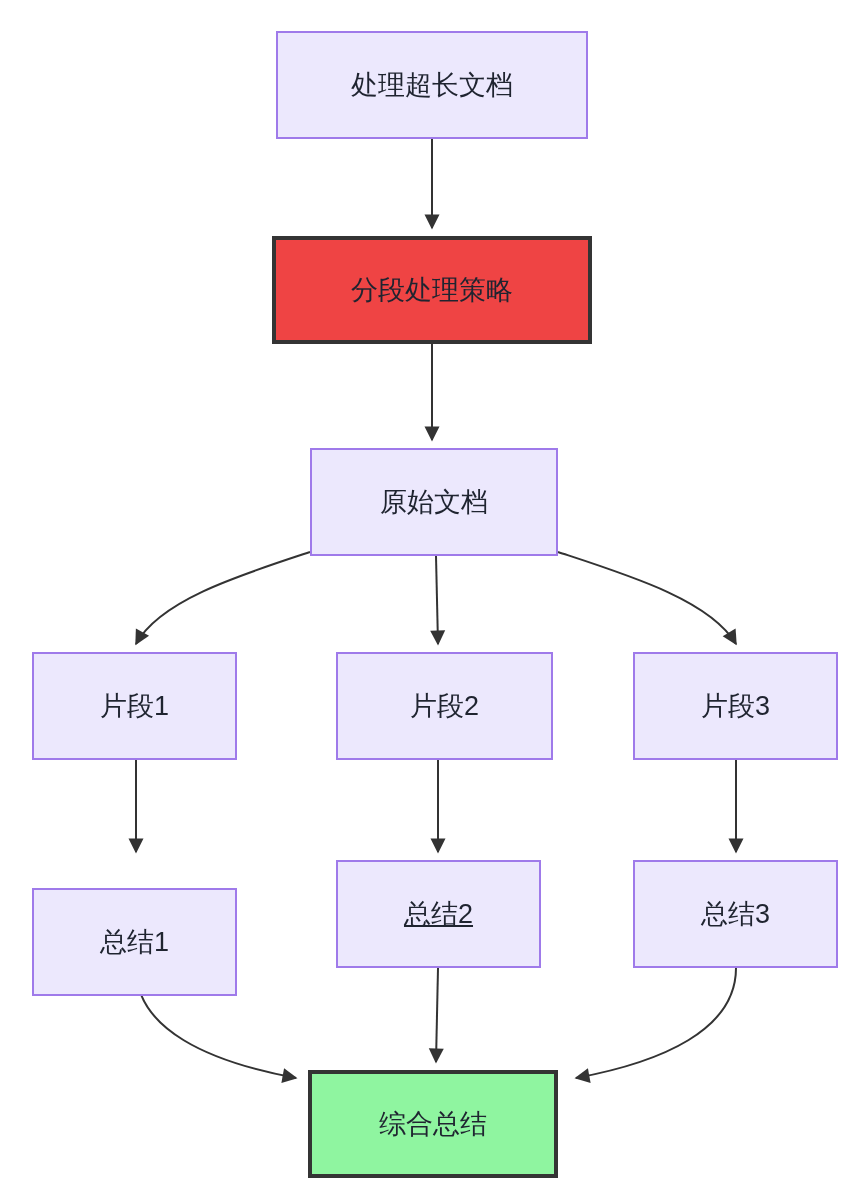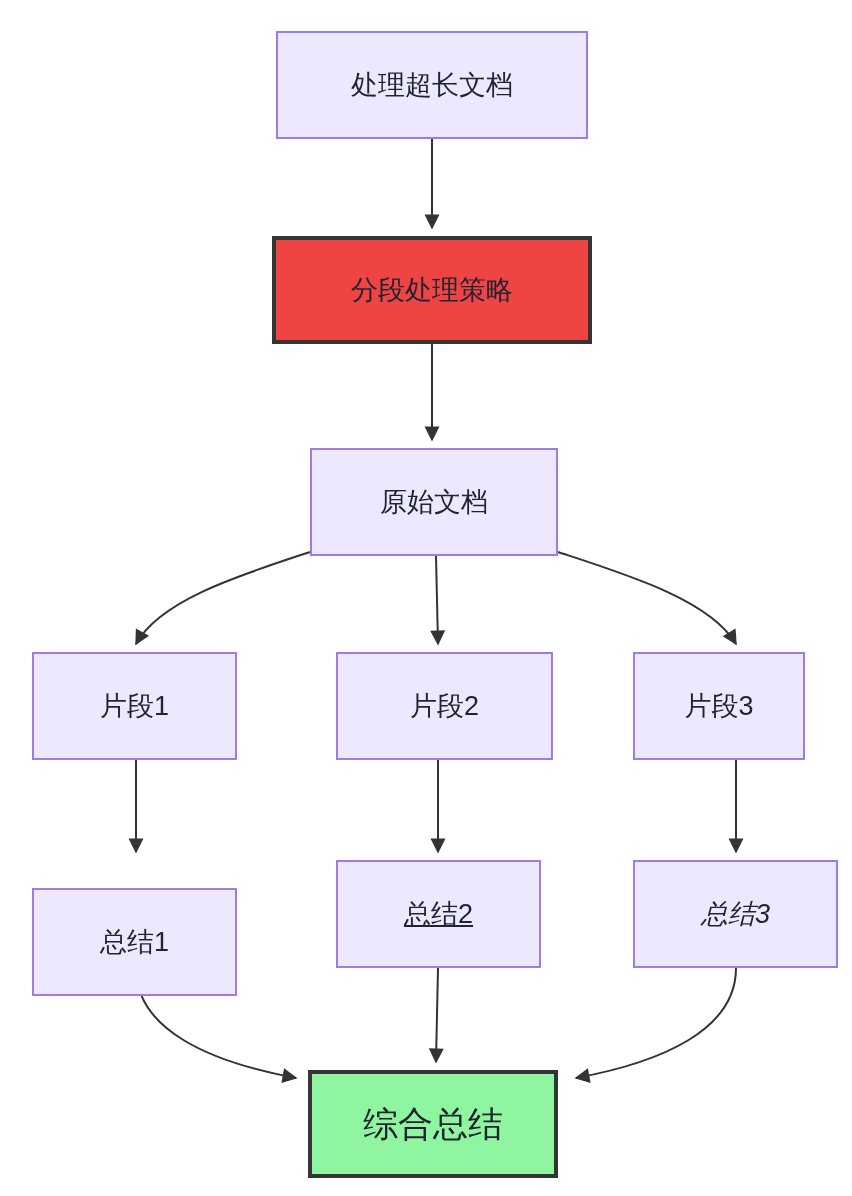--- a/index.html
+++ b/index.html
@@ -49,21 +49,21 @@
     background: #ef4444;
     border: 4px solid #343434;
     color: #1f2430;
     font-size: 27px;
   }
   
   .node.style-final {
     background: #8ff5a0;
     border: 4px solid #343434;
     color: #1f2430;
-    font-size: 35px;
+    font-size: 27px;
   }
 </style>
 </head>
 <body>
 
 <div id="diagram-root">
 
   <svg id="edge-layer" viewBox="0 0 852 1196">
     <defs>
       <marker id="arrow-down" viewBox="0 0 12 12" refX="6" refY="10" markerWidth="9" markerHeight="9" orient="auto-start-reverse">
@@ -97,30 +97,30 @@
       </div>
       <div class="node style-default" style="left: 310px; top: 448px; width: 248px; height: 108px;">
         <span class="node-label">原始文档</span>
       </div>
       <div class="node style-default" style="left: 32px; top: 652px; width: 205px; height: 108px;">
         <span class="node-label">片段1</span>
       </div>
       <div class="node style-default" style="left: 336px; top: 652px; width: 217px; height: 108px;">
         <span class="node-label">片段2</span>
       </div>
-      <div class="node style-default" style="left: 633px; top: 652px; width: 172px; height: 108px;">
+      <div class="node style-default" style="left: 633px; top: 652px; width: 205px; height: 108px;">
         <span class="node-label">片段3</span>
       </div>
       <div class="node style-default" style="left: 32px; top: 860px; width: 205px; height: 108px; margin-top: 28px;">
         <span class="node-label">总结1</span>
       </div>
       <div class="node style-default" style="left: 336px; top: 860px; width: 205px; height: 108px; text-decoration: underline;">
         <span class="node-label">总结2</span>
       </div>
-      <div class="node style-default" style="left: 633px; top: 860px; width: 205px; height: 108px; font-style: italic;">
+      <div class="node style-default" style="left: 633px; top: 860px; width: 205px; height: 108px;">
         <span class="node-label">总结3</span>
       </div>
       <div class="node style-final" style="left: 308px; top: 1070px; width: 250px; height: 108px;">
         <span class="node-label">综合总结</span>
       </div>
     </div>
 
 </div>
 
 </body></html>

